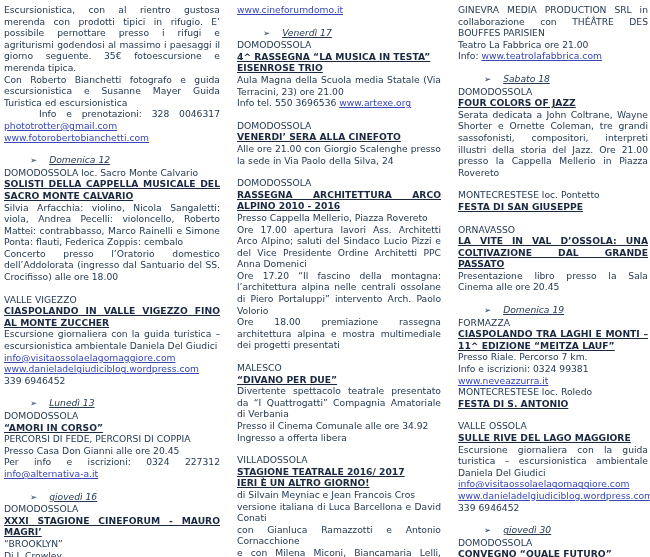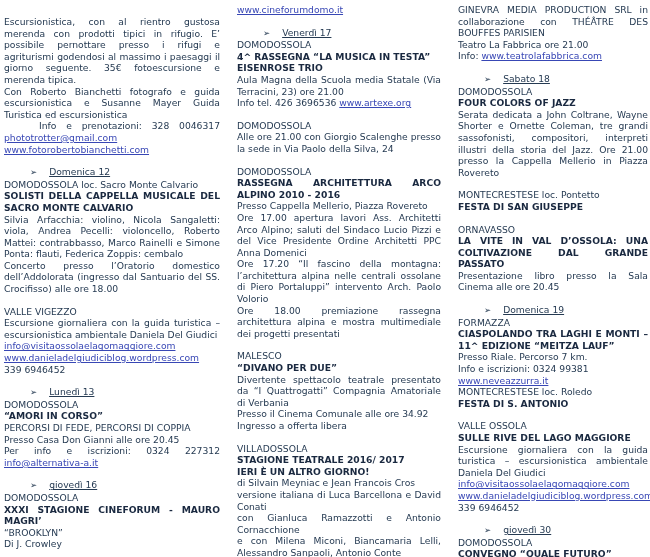--- a/index.html
+++ b/index.html
@@ -9,33 +9,34 @@
     overflow: hidden;
     font-family: "DejaVu Sans", "Liberation Sans", sans-serif;
   }
   #page {
     display: flex;
     padding: 4px 2px 0 4px;
     gap: 17px;
     width: 650px; height: 557px;
   }
   .column { flex: 0 0 auto; }
-  .column.c1 { width: 216px; margin-top: 12px; }
+  .column.c1 { width: 216px; }
   .column.c2 { width: 204px; }
   .column.c3 { width: 190px; }
   .block { margin-bottom: 11px; }
   .p {
     font-size: 9.2px;
     line-height: 11.6px;
     color: var(--body-color, #253a52);
     text-align: justify;
   }
   .p.title {
     font-weight: bold;
     color: var(--bold-color, #1a2940);
+    text-decoration: underline;
   }
   .p.spread { text-align: justify; text-align-last: justify; padding-left: 35px; }
   .p.linkline { text-align: left; }
   a.link {
     color: var(--link-color, #3847b5);
     text-decoration: underline;
     cursor: pointer;
   }
   .date {
     font-size: 9.2px;
@@ -45,20 +46,21 @@
     display: flex;
     align-items: baseline;
     gap: 12px;
   }
   .date .arrow {
     font-style: normal;
     font-size: 8.5px;
     color: var(--body-color, #253a52);
   }
   .date .date-text {
+    font-style: italic;
     text-decoration: underline;
   }
 </style>
 </head>
 <body style="background: rgb(255, 255, 255);">
 
 <div id="page">
     <div class="column c1">
       <div class="block">
         <div class="p body"><span>Escursionistica, con al rientro gustosa merenda con prodotti tipici in rifugio. E’ possibile pernottare presso i rifugi e agriturismi godendosi al massimo i paesaggi il giorno seguente. 35€ fotoescursione e merenda tipica.</span></div>
@@ -72,20 +74,21 @@
           <span class="arrow">➢</span>
           <span class="date-text">Domenica 12</span>
         </div>
         <div class="p body"><span>DOMODOSSOLA loc. Sacro Monte Calvario</span></div>
         <div class="p title"><span>SOLISTI DELLA CAPPELLA MUSICALE DEL SACRO MONTE CALVARIO</span></div>
         <div class="p body"><span>Silvia Arfacchia: violino, Nicola Sangaletti: viola, Andrea Pecelli: violoncello, Roberto Mattei: contrabbasso, Marco Rainelli e Simone Ponta: flauti, Federica Zoppis: cembalo</span></div>
         <div class="p body"><span>Concerto presso l’Oratorio domestico dell’Addolorata (ingresso dal Santuario del SS. Crocifisso) alle ore 18.00</span></div>
       </div>
       <div class="block">
         <div class="p body"><span>VALLE VIGEZZO</span></div>
+        <div class="p title"><span>CIASPOLANDO IN VALLE VIGEZZO FINO AL MONTE ZUCCHER</span></div>
         <div class="p body"><span>Escursione giornaliera con la guida turistica – escursionistica ambientale Daniela Del Giudici</span></div>
         <div class="p linkline"><a class="link" href="#">info@visitaossolaelagomaggiore.com</a></div>
         <div class="p linkline"><a class="link" href="#">www.danieladelgiudiciblog.wordpress.com</a></div>
         <div class="p body"><span>339 6946452</span></div>
       </div>
       <div class="block">
         <div class="date">
           <span class="arrow">➢</span>
           <span class="date-text">Lunedì 13</span>
         </div>
@@ -112,24 +115,25 @@
       </div>
       <div class="block">
         <div class="date">
           <span class="arrow">➢</span>
           <span class="date-text">Venerdì 17</span>
         </div>
         <div class="p body"><span>DOMODOSSOLA</span></div>
         <div class="p title"><span>4^ RASSEGNA “LA MUSICA IN TESTA”</span></div>
         <div class="p title"><span>EISENROSE TRIO</span></div>
         <div class="p body"><span>Aula Magna della Scuola media Statale (Via Terracini, 23) ore 21.00</span></div>
-        <div class="p body"><span>Info tel. 426 3696536 </span><a class="link" href="#">www.artexe.org</a></div>
-      </div>
-      <div class="block">
-        <div class="p body"><span>DOMODOSSOLA</span></div>
+        <div class="p body"><span>Info tel. 550 3696536 </span><a class="link" href="#">www.artexe.org</a></div>
+      </div>
+      <div class="block">
+        <div class="p body"><span>DOMODOSSOLA</span></div>
+        <div class="p title"><span>VENERDI’ SERA ALLA CINEFOTO</span></div>
         <div class="p body"><span>Alle ore 21.00 con Giorgio Scalenghe presso la sede in Via Paolo della Silva, 24</span></div>
       </div>
       <div class="block">
         <div class="p body"><span>DOMODOSSOLA</span></div>
         <div class="p title"><span>RASSEGNA ARCHITETTURA ARCO ALPINO 2010 - 2016</span></div>
         <div class="p body"><span>Presso Cappella Mellerio, Piazza Rovereto</span></div>
         <div class="p body"><span>Ore 17.00 apertura lavori Ass. Architetti Arco Alpino; saluti del Sindaco Lucio Pizzi e del Vice Presidente Ordine Architetti PPC Anna Domenici</span></div>
         <div class="p body"><span>Ore 17.20 “Il fascino della montagna: l’architettura alpina nelle centrali ossolane di Piero Portaluppi” intervento Arch. Paolo Volorio</span></div>
         <div class="p body"><span>Ore 18.00 premiazione rassegna architettura alpina e mostra multimediale dei progetti presentati</span></div>
       </div>

